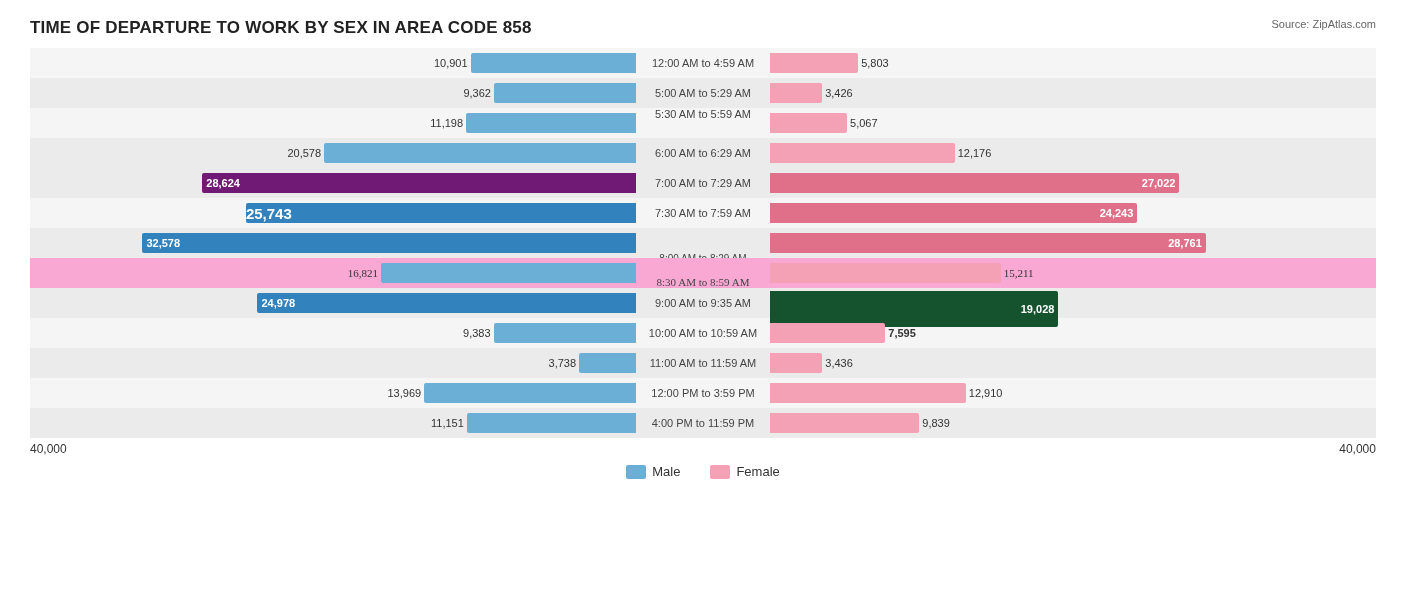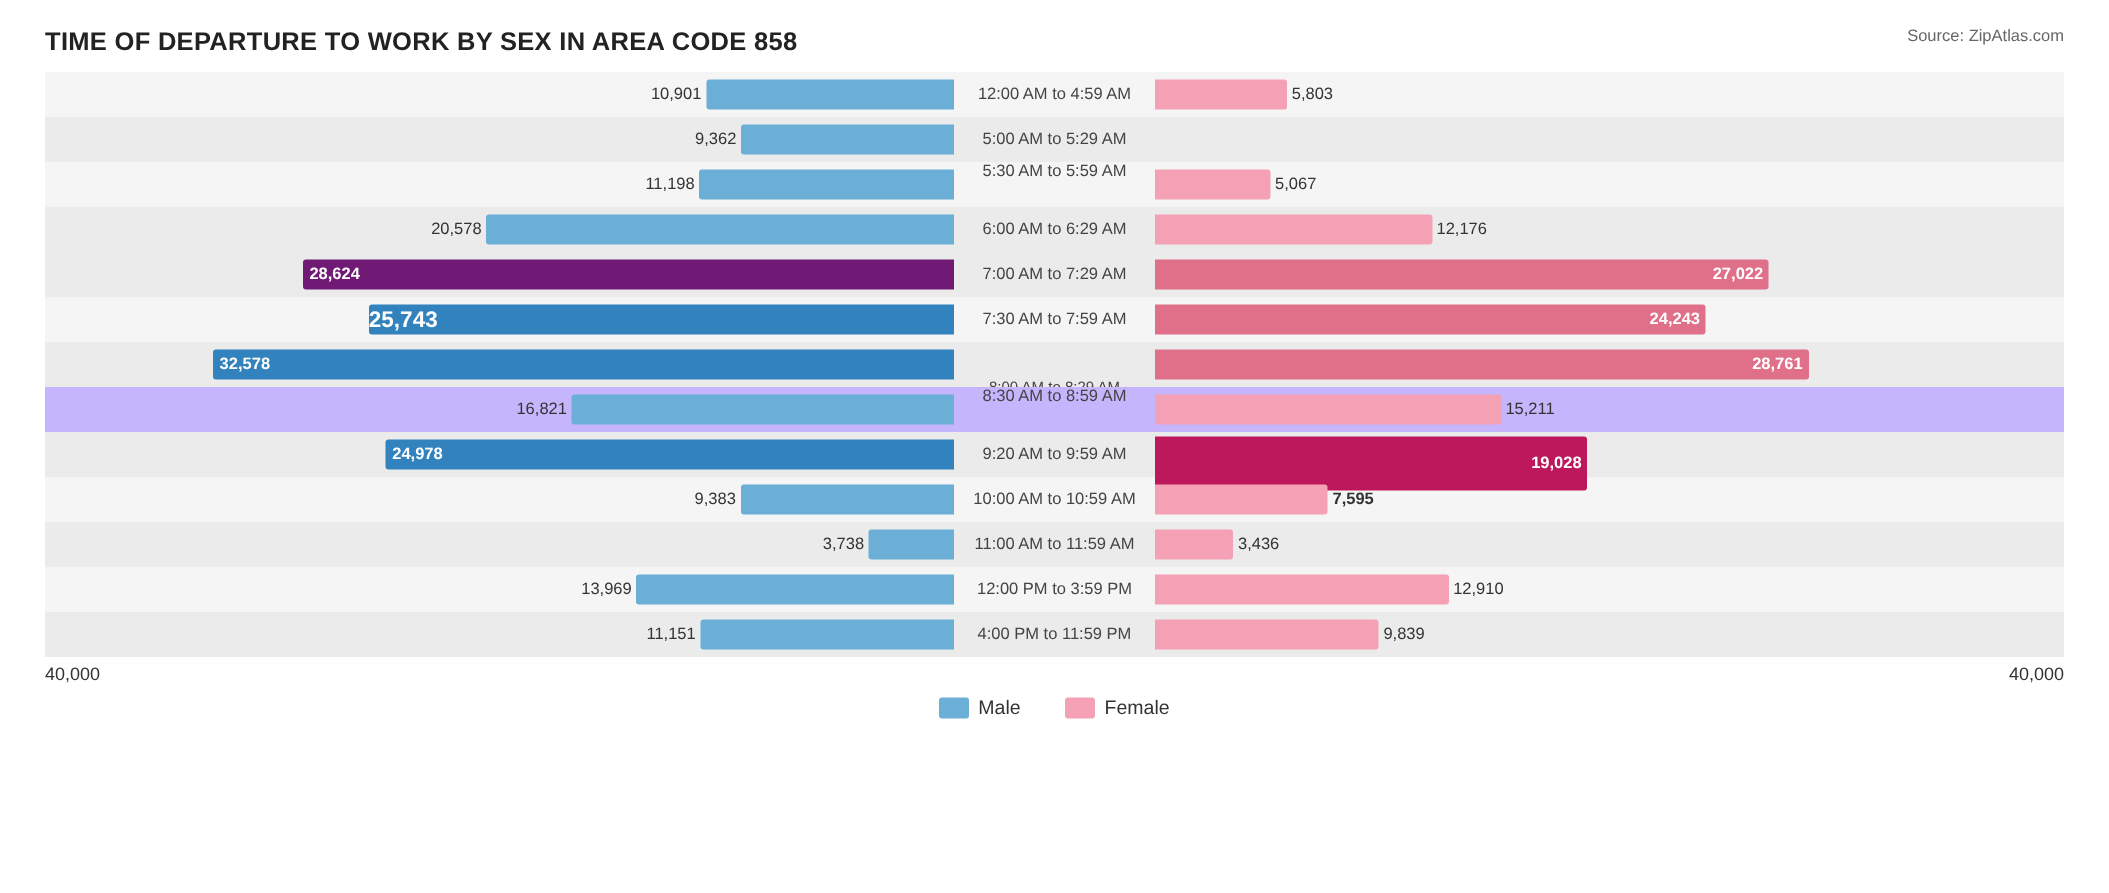--- a/index.html
+++ b/index.html
@@ -102,20 +102,24 @@
           <div style="position: absolute; left: 0px; height: 20px; width: 14.5075%; background: rgb(244, 160, 181); border-radius: 0px 2px 2px 0px; display: flex; align-items: center;"></div>
           <span style="font-size: 11px; white-space: nowrap; position: absolute; left: 15.0075%; top: 50%; transform: translateY(-50%); color: rgb(51, 51, 51);">5,803</span>
         </div>
       </div>
       <div style="display: flex; align-items: center; width: 100%; height: 30px; background: rgb(235, 235, 235);">
         <div style="width: 45%; height: 100%; position: relative; display: flex; align-items: center; justify-content: flex-end;">
           <div style="position: absolute; right: 0px; height: 20px; width: 23.405%; background: rgb(107, 174, 214); border-radius: 2px 0px 0px 2px; display: flex; align-items: center;"></div>
           <span style="font-size: 11px; white-space: nowrap; color: rgb(51, 51, 51); position: absolute; right: 23.905%; top: 50%; transform: translateY(-50%);">9,362</span>
         </div>
         <div style="width: 10%; text-align: center; font-size: 11px; color: rgb(68, 68, 68); white-space: nowrap; flex-shrink: 0;">5:00 AM to 5:29 AM</div>
+        <div style="width: 45%; height: 100%; position: relative; display: flex; align-items: center; justify-content: flex-start;">
+          <div style="position: absolute; left: 0px; height: 20px; width: 8.565%; background: rgb(244, 160, 181); border-radius: 0px 2px 2px 0px; display: flex; align-items: center;"></div>
+          <span style="font-size: 11px; white-space: nowrap; position: absolute; left: 9.065%; top: 50%; transform: translateY(-50%); color: rgb(51, 51, 51);">3,426</span>
+        </div>
       </div>
       <div style="display: flex; align-items: flex-start; width: 100%; height: 30px; background: rgb(245, 245, 245);">
         <div style="width: 45%; height: 100%; position: relative; display: flex; align-items: center; justify-content: flex-end;">
           <div style="position: absolute; right: 0px; height: 20px; width: 27.995%; background: rgb(107, 174, 214); border-radius: 2px 0px 0px 2px; display: flex; align-items: center;"></div>
           <span style="font-size: 11px; white-space: nowrap; color: rgb(51, 51, 51); position: absolute; right: 28.495%; top: 50%; transform: translateY(-50%);">11,198</span>
         </div>
         <div style="width: 10%; text-align: center; font-size: 11px; color: rgb(68, 68, 68); white-space: nowrap; flex-shrink: 0;">5:30 AM to 5:59 AM</div>
         <div style="width: 45%; height: 100%; position: relative; display: flex; align-items: center; justify-content: flex-start;">
           <div style="position: absolute; left: 0px; height: 20px; width: 12.6675%; background: rgb(244, 160, 181); border-radius: 0px 2px 2px 0px; display: flex; align-items: center;"></div>
           <span style="font-size: 11px; white-space: nowrap; position: absolute; left: 13.1675%; top: 50%; transform: translateY(-50%); color: rgb(51, 51, 51);">5,067</span>
@@ -164,40 +168,40 @@
             <span style="font-size: 11px; white-space: nowrap; color: rgb(255, 255, 255); position: absolute; left: 4px; font-weight: bold;">32,578</span>
           </div>
         </div>
         <div style="width: 10%; text-align: center; font-size: 10px; color: rgb(68, 68, 68); white-space: nowrap; flex-shrink: 0; margin-top: 31px;">8:00 AM to 8:29 AM</div>
         <div style="width: 45%; height: 100%; position: relative; display: flex; align-items: center; justify-content: flex-start;">
           <div style="position: absolute; left: 0px; height: 20px; width: 71.9025%; background: rgb(224, 112, 138); border-radius: 0px 2px 2px 0px; display: flex; align-items: center;">
             <span style="font-size: 11px; white-space: nowrap; position: absolute; right: 4px; color: rgb(255, 255, 255); font-weight: bold;">28,761</span>
           </div>
         </div>
       </div>
-      <div style="display: flex; align-items: flex-start; width: 100%; height: 30px; background: #c4b5fd;">
+      <div style="display: flex; align-items: flex-end; width: 100%; height: 30px; background: #f9a8d4; font-family: Liberation Serif, serif;">
         <div style="width: 45%; height: 100%; position: relative; display: flex; align-items: center; justify-content: flex-end;">
           <div style="position: absolute; right: 0px; height: 20px; width: 42.0525%; background: rgb(107, 174, 214); border-radius: 2px 0px 0px 2px; display: flex; align-items: center;"></div>
           <span style="font-size: 11px; white-space: nowrap; color: rgb(51, 51, 51); position: absolute; right: 42.5525%; top: 50%; transform: translateY(-50%);">16,821</span>
         </div>
         <div style="width: 10%; text-align: center; font-size: 11px; color: rgb(68, 68, 68); white-space: nowrap; flex-shrink: 0;">8:30 AM to 8:59 AM</div>
         <div style="width: 45%; height: 100%; position: relative; display: flex; align-items: center; justify-content: flex-start;">
           <div style="position: absolute; left: 0px; height: 20px; width: 38.0275%; background: rgb(244, 160, 181); border-radius: 0px 2px 2px 0px; display: flex; align-items: center;"></div>
           <span style="font-size: 11px; white-space: nowrap; position: absolute; left: 38.5275%; top: 50%; transform: translateY(-50%); color: rgb(51, 51, 51);">15,211</span>
         </div>
       </div>
       <div style="display: flex; align-items: center; width: 100%; height: 30px; background: rgb(235, 235, 235);">
         <div style="width: 45%; height: 100%; position: relative; display: flex; align-items: center; justify-content: flex-end;">
           <div style="position: absolute; right: 0px; height: 20px; width: 62.445%; background: rgb(49, 130, 189); border-radius: 2px 0px 0px 2px; display: flex; align-items: center;">
             <span style="font-size: 11px; white-space: nowrap; color: rgb(255, 255, 255); position: absolute; left: 4px; font-weight: bold;">24,978</span>
           </div>
         </div>
-        <div style="width: 10%; text-align: center; font-size: 11px; color: rgb(68, 68, 68); white-space: nowrap; flex-shrink: 0;">9:20 AM to 9:59 AM</div>
-        <div style="width: 45%; height: 100%; position: relative; display: flex; align-items: center; justify-content: flex-start;">
-          <div style="position: absolute; left: 0px; height: 36px; width: 47.57%; background: #be185d; border-radius: 0px 2px 2px 0px; display: flex; align-items: center; margin-top: 11px;">
+        <div style="width: 10%; text-align: center; font-size: 11px; color: rgb(68, 68, 68); white-space: nowrap; flex-shrink: 0;">9:00 AM to 9:35 AM</div>
+        <div style="width: 45%; height: 100%; position: relative; display: flex; align-items: center; justify-content: flex-start;">
+          <div style="position: absolute; left: 0px; height: 36px; width: 47.57%; background: #14532d; border-radius: 0px 2px 2px 0px; display: flex; align-items: center; margin-top: 11px;">
             <span style="font-size: 11px; white-space: nowrap; position: absolute; right: 4px; color: rgb(255, 255, 255); font-weight: bold;">19,028</span>
           </div>
         </div>
       </div>
       <div style="display: flex; align-items: center; width: 100%; height: 30px; background: rgb(245, 245, 245);">
         <div style="width: 45%; height: 100%; position: relative; display: flex; align-items: center; justify-content: flex-end;">
           <div style="position: absolute; right: 0px; height: 20px; width: 23.4575%; background: rgb(107, 174, 214); border-radius: 2px 0px 0px 2px; display: flex; align-items: center;"></div>
           <span style="font-size: 11px; white-space: nowrap; color: rgb(51, 51, 51); position: absolute; right: 23.9575%; top: 50%; transform: translateY(-50%);">9,383</span>
         </div>
         <div style="width: 10%; text-align: center; font-size: 11px; color: rgb(68, 68, 68); white-space: nowrap; flex-shrink: 0;">10:00 AM to 10:59 AM</div>

